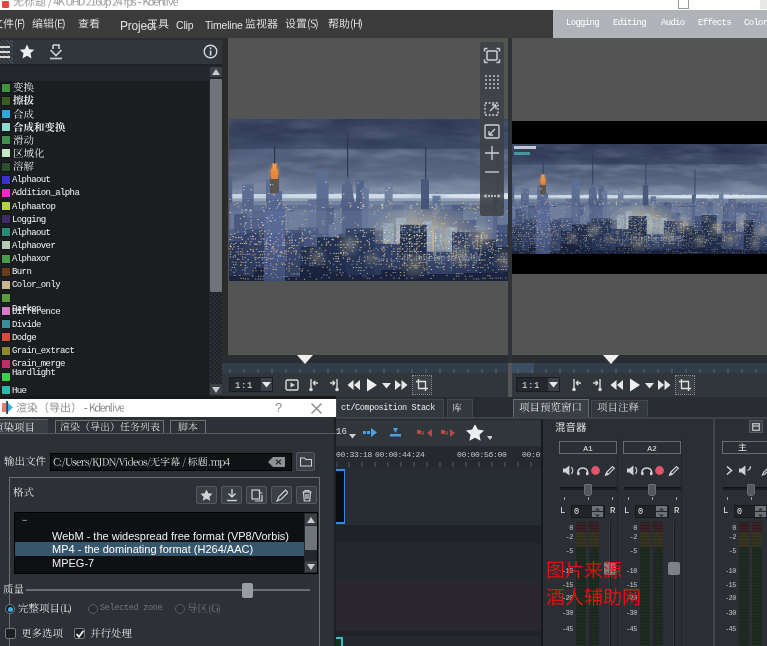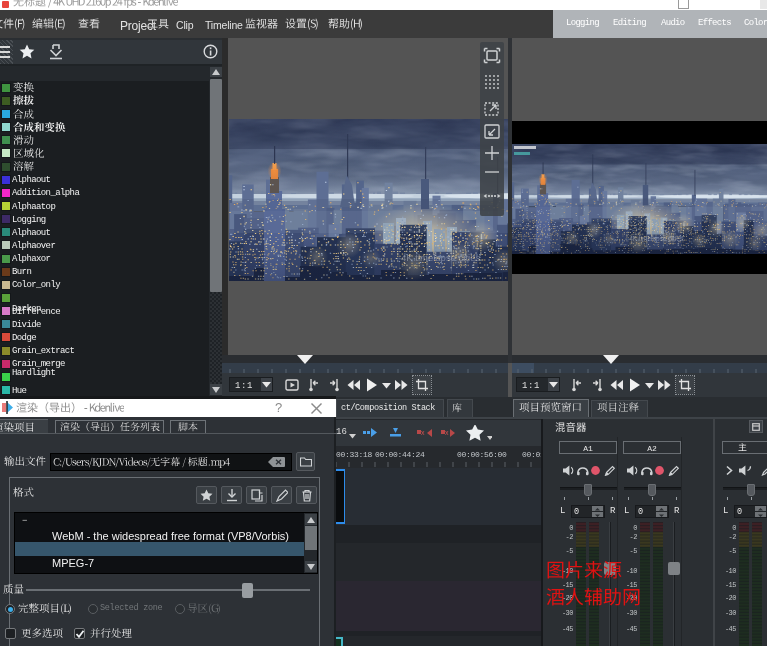--- a/index.html
+++ b/index.html
@@ -1209,20 +1209,21 @@
         <path d="M1.5 3 h9"></path>
         <path d="M4 3 v-1.5 h4 v1.5"></path>
         <path d="M2.5 3 l0.8 9 h5.4 l0.8 -9"></path>
         <path d="M5 5 v5 M7 5 v5"></path>
       </g>
     </svg>
 <div style="position:absolute;left:14px;top:512px;width:304px;height:62px;background:#0e1013;border:1px solid #000"></div>
 <div class="ab mono" style="left:22px;top:516px;font-size:9px;color:#d0d0d0">−</div>
 <div class="ab" style="left:52px;top:529.5px;font-size:11px;color:#f0f0f0">WebM - the widespread free format (VP8/Vorbis)</div>
 <div style="position:absolute;left:15px;top:542px;width:289px;height:13.5px;background:#36566c;"></div>
+<div class="ab" style="left:52px;top:543px;font-size:11px;color:#ffffff">MP4 - the dominating format (H264/AAC)</div>
 <div class="ab" style="left:52px;top:556.5px;font-size:11px;color:#f0f0f0">MPEG-7</div>
 <div style="position:absolute;left:304px;top:513px;width:13px;height:60px;background:#24282c;"></div>
 <div style="position:absolute;left:305px;top:514px;width:12px;height:11px;background:#3c4146;"></div>
 <svg class="ab" style="left:307px;top:517px" width="8" height="6" viewBox="0 0 8 6">
       <path d="M4 0 L8 6 L0 6 Z" fill="#c8cacc"></path>
     </svg>
 <div style="position:absolute;left:305px;top:526px;width:12px;height:24px;background:#6f7478;"></div>
 <div style="position:absolute;left:305px;top:561px;width:12px;height:11px;background:#3c4146;"></div>
 <svg class="ab" style="left:307px;top:564px" width="8" height="6" viewBox="0 0 8 6">
       <path d="M4 6 L8 0 L0 0 Z" fill="#c8cacc"></path>

